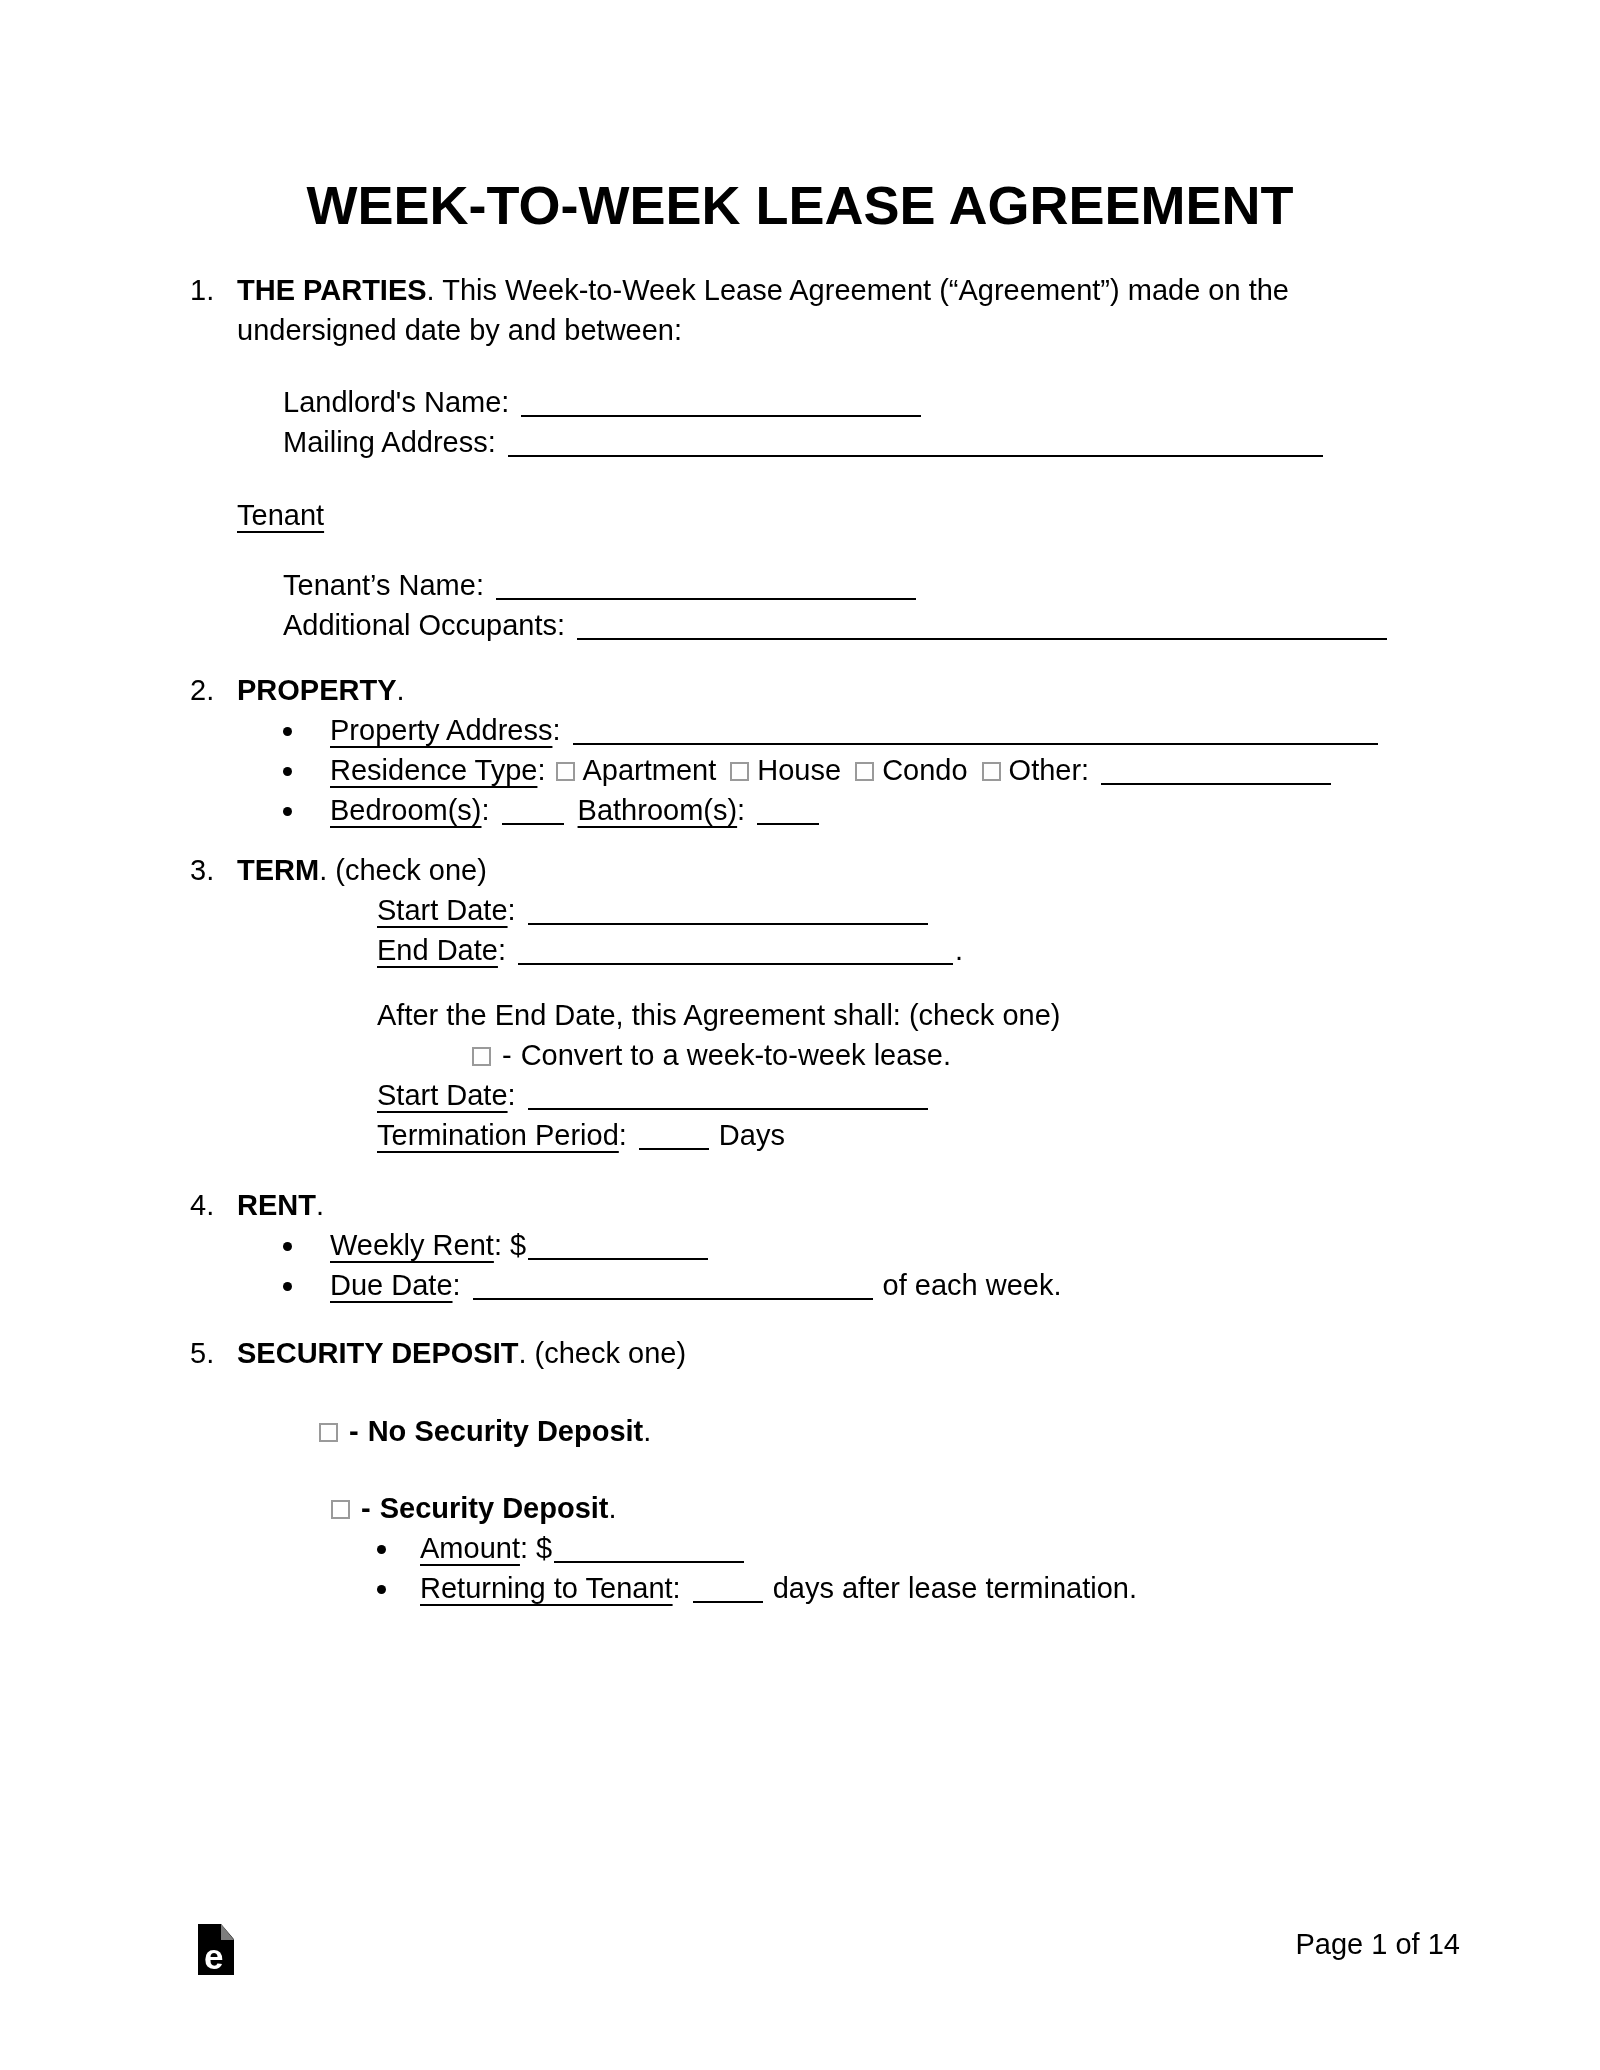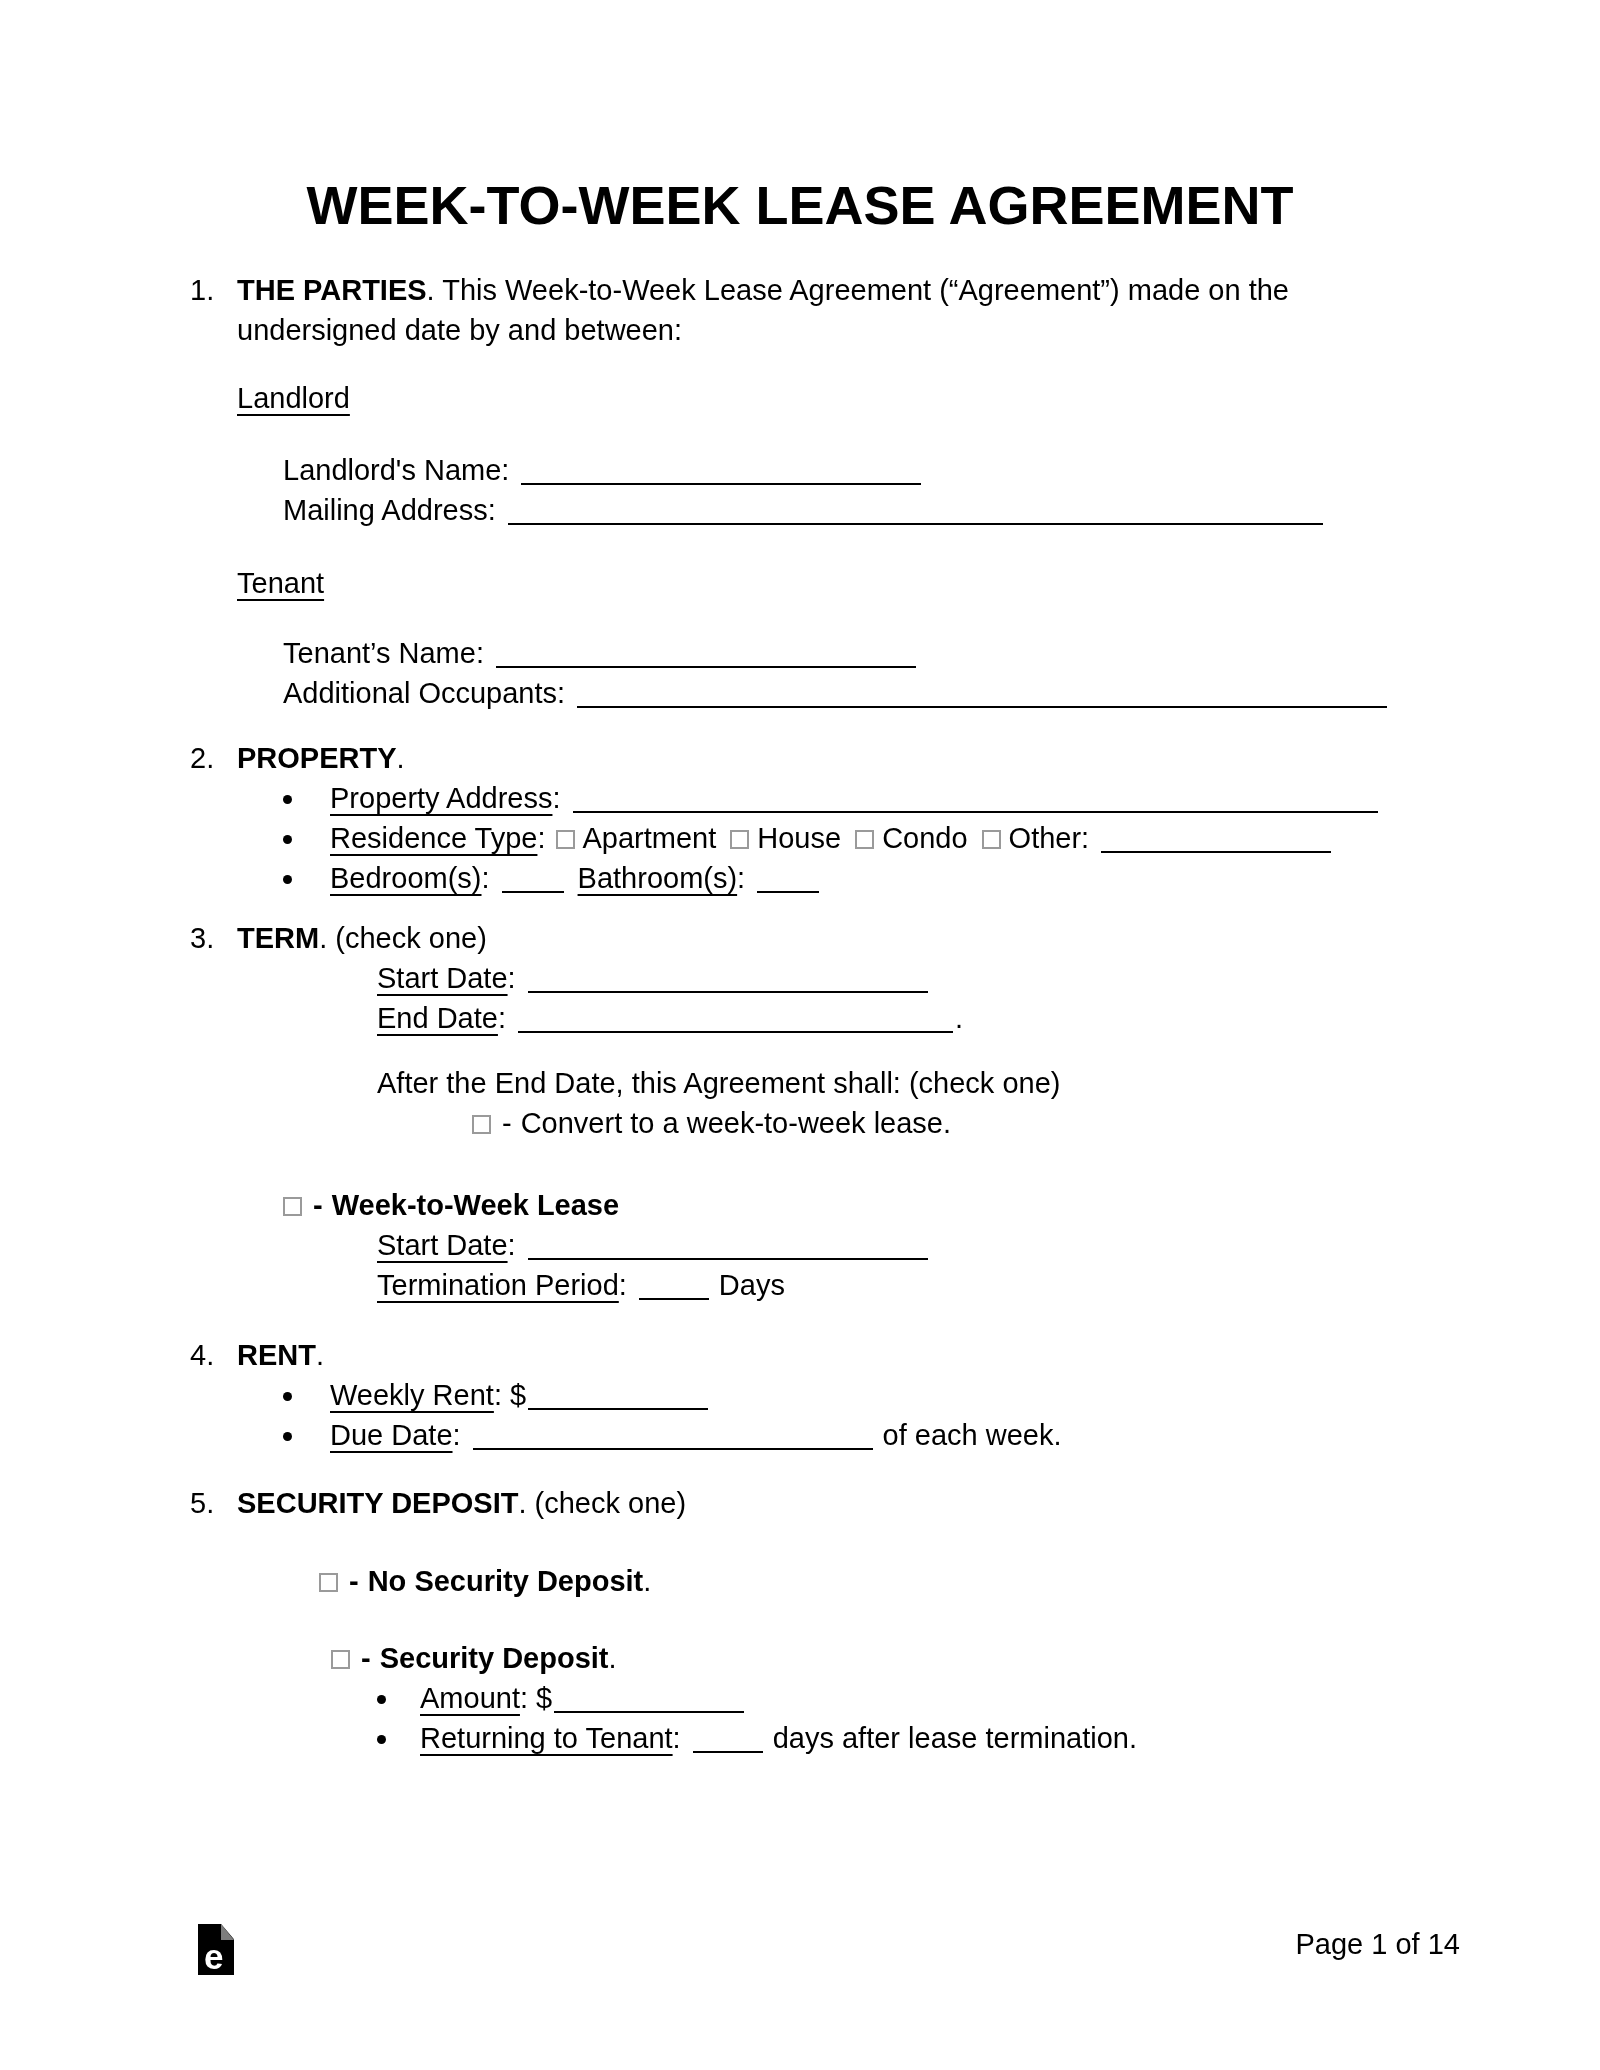--- a/index.html
+++ b/index.html
@@ -49,21 +49,20 @@
 <body>
 
 <div class="page">
 
   <div id="title" style="margin-top:183px;font-size:54px;line-height:44px;font-weight:bold;text-align:center;">WEEK-TO-WEEK LEASE AGREEMENT</div>
 
   <div class="sec" id="parties" style="margin-top:43px;">
     <span class="num">1.</span><span class="b">THE PARTIES</span><span>. This Week-to-Week Lease Agreement (“Agreement”) made on the undersigned date by and between:</span>
   </div>
 
-  <div class="line" id="landlord-h" style="margin-top:28px;padding-left:237px;"><span class="u">Landlord</span></div>
 
   <div class="line" id="landlord-name" style="margin-top:32px;padding-left:283px;"><span>Landlord's Name:</span><span class="blank" style="width:400px;"></span></div>
   <div class="line" style="padding-left:283px;"><span>Mailing Address:</span><span class="blank" style="width:815px;"></span></div>
 
   <div class="line" id="tenant-h" style="margin-top:33px;padding-left:237px;"><span class="u">Tenant</span></div>
 
   <div class="line" id="tenant-name" style="margin-top:30px;padding-left:283px;"><span>Tenant’s Name:</span><span class="blank" style="width:420px;"></span></div>
   <div class="line" style="padding-left:283px;"><span>Additional Occupants:</span><span class="blank" style="width:810px;"></span></div>
 
   <div class="sec" id="property" style="margin-top:25px;">
@@ -76,21 +75,20 @@
   <div class="sec" id="term" style="margin-top:20px;">
     <span class="num">3.</span><span class="b">TERM</span><span>. (check one)</span>
   </div>
 
   <div class="line ml377"><span class="u">Start Date</span><span>:</span><span class="blank" style="width:400px;"></span></div>
   <div class="line ml377"><span class="u">End Date</span><span>:</span><span class="blank" style="width:435px;"></span><span class="tight">.</span></div>
 
   <div class="line ml377" id="after-end" style="margin-top:25px;">After the End Date, this Agreement shall: (check one)</div>
   <div class="line ml472"><span class="cb"></span><span class="cb-dash">-</span><span>Convert to a week-to-week lease.</span></div>
 
-  <div class="line ml283" id="w2w" style="margin-top:42px;"><span class="cb"></span><span class="cb-dash b">-</span><span class="b">Week-to-Week Lease</span></div>
   <div class="line ml377"><span class="u">Start Date</span><span>:</span><span class="blank" style="width:400px;"></span></div>
   <div class="line ml377"><span class="u">Termination Period</span><span>:</span><span class="blank" style="width:70px;"></span><span class="sp10">Days</span></div>
 
   <div class="sec" id="rent" style="margin-top:30px;">
     <span class="num">4.</span><span class="b">RENT</span><span>.</span>
   </div>
   <div class="line ml283"><span class="bullet"></span><span class="u">Weekly Rent</span><span>:</span><span class="sp8">$</span><span class="blank" style="width:180px;margin-left:2px;"></span></div>
   <div class="line ml283"><span class="bullet"></span><span class="u">Due Date</span><span>:</span><span class="blank" style="width:400px;"></span><span class="sp10">of each week.</span></div>
 
   <div class="sec" id="security" style="margin-top:28px;">

